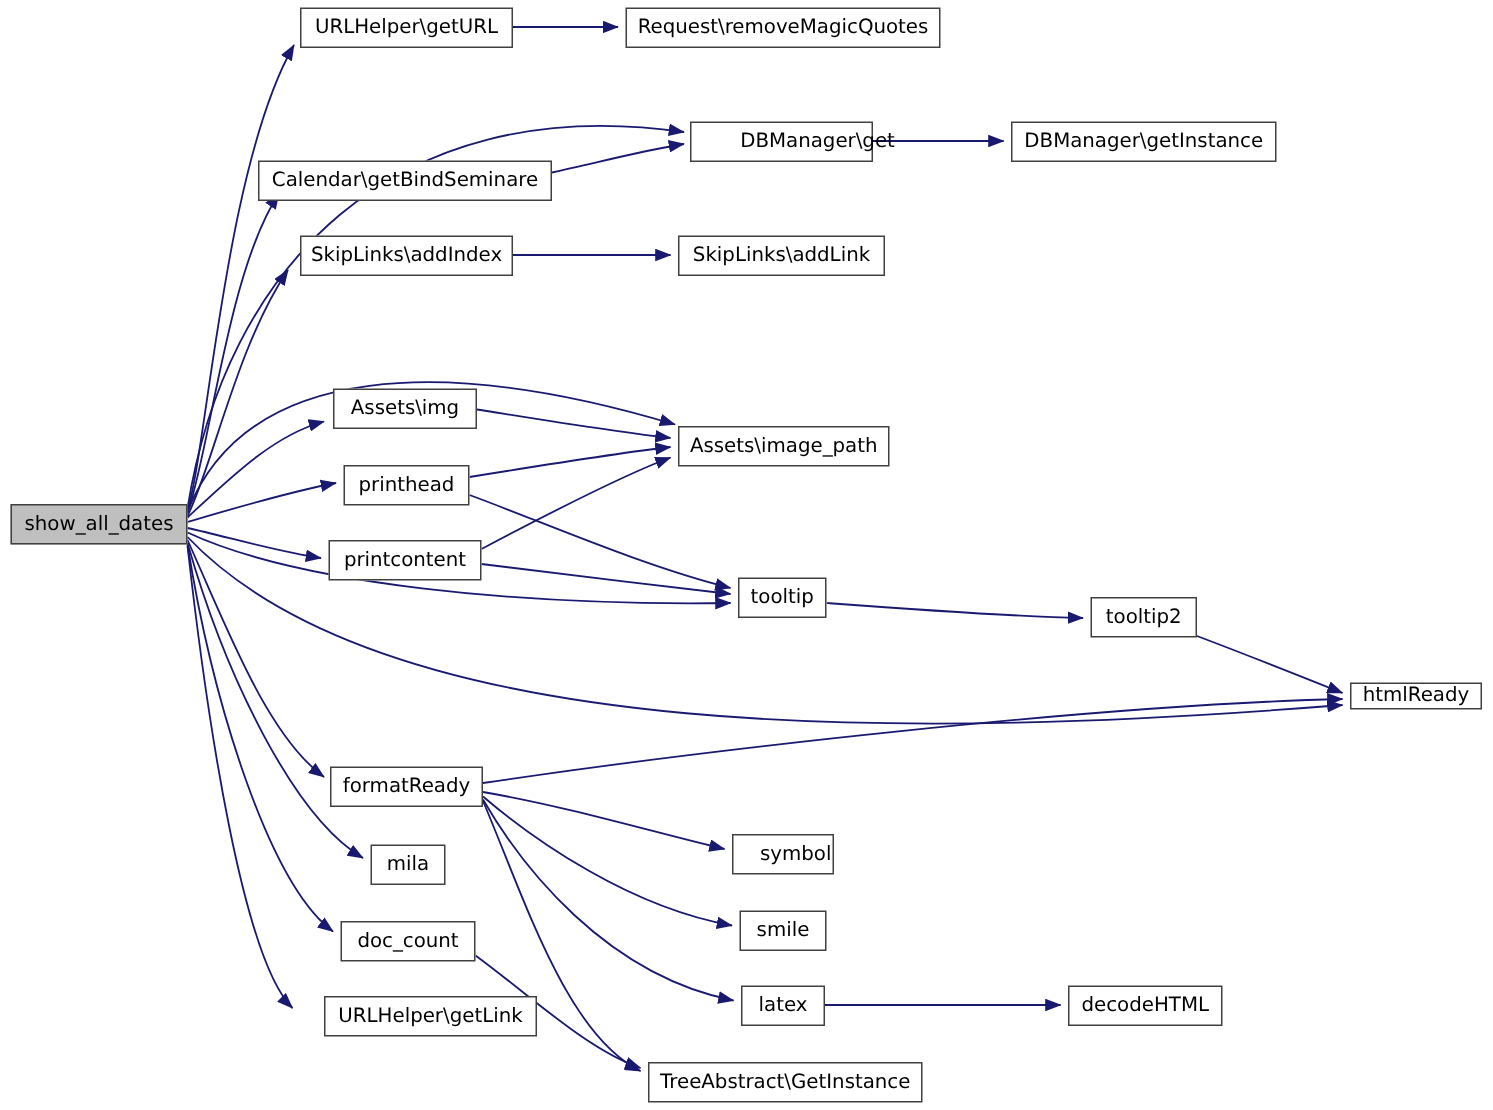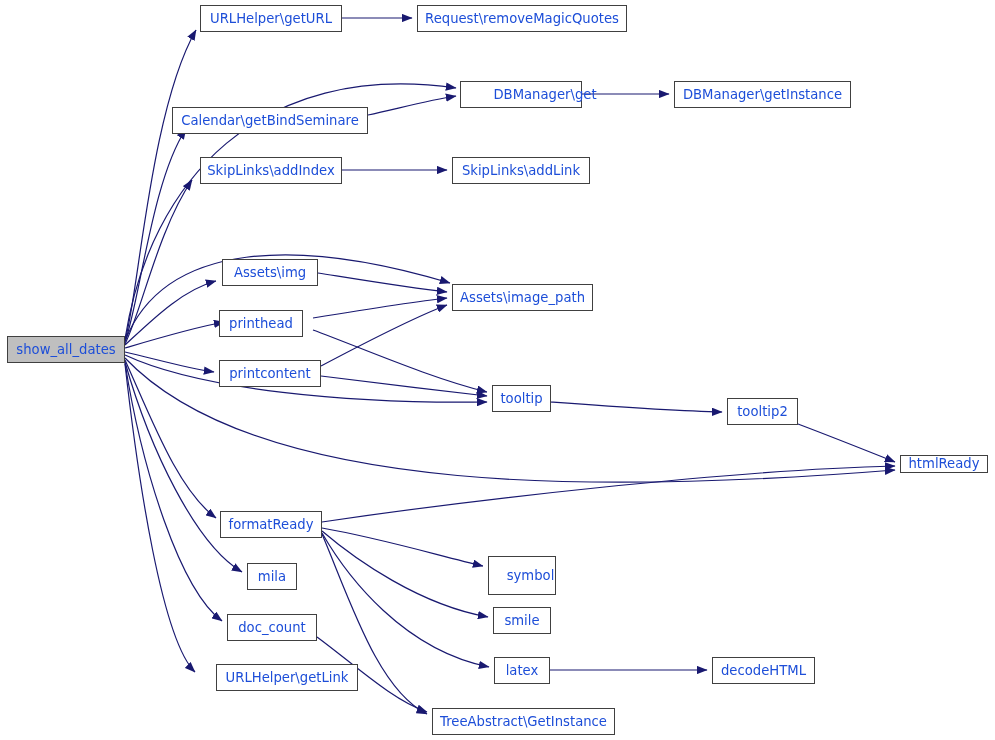--- a/index.html
+++ b/index.html
@@ -21,21 +21,21 @@
     left: 0;
     top: 0;
     width: 995px;
     height: 740px;
   }
   .node {
     position: absolute;
     box-sizing: border-box;
     border: 1px solid #404040;
     background: #ffffff;
-    color: #1d4ed8;
+    color: #000000;
     font-size: 13.2px;
     line-height: 1;
     display: flex;
     align-items: center;
     justify-content: center;
     white-space: nowrap;
     letter-spacing: 0px;
     z-index: 5;
   }
   .node.current {
@@ -94,27 +94,27 @@
       <div class="node current" style="left: 7px; top: 336px; width: 118px; height: 27px;">show_all_dates</div>
       <div class="node" style="left: 200px; top: 5px; width: 142px; height: 27px;">URLHelper\getURL</div>
       <div class="node" style="left: 417px; top: 5px; width: 210px; height: 27px;">Request\removeMagicQuotes</div>
       <div class="node" style="left: 460px; top: 81px; width: 122px; height: 27px; padding-left: 48px;">DBManager\get</div>
       <div class="node" style="left: 674px; top: 81px; width: 177px; height: 27px;">DBManager\getInstance</div>
       <div class="node" style="left: 172px; top: 107px; width: 196px; height: 27px;">Calendar\getBindSeminare</div>
       <div class="node" style="left: 200px; top: 157px; width: 142px; height: 27px;">SkipLinks\addIndex</div>
       <div class="node" style="left: 452px; top: 157px; width: 138px; height: 27px;">SkipLinks\addLink</div>
       <div class="node" style="left: 222px; top: 259px; width: 96px; height: 27px;">Assets\img</div>
       <div class="node" style="left: 452px; top: 284px; width: 141px; height: 27px;">Assets\image_path</div>
-      <div class="node" style="left: 219px; top: 310px; width: 84px; height: 27px;">printhead</div>
+      <div class="node" style="left: 229px; top: 310px; width: 84px; height: 27px;">printhead</div>
       <div class="node" style="left: 219px; top: 360px; width: 102px; height: 27px;">printcontent</div>
       <div class="node" style="left: 492px; top: 385px; width: 59px; height: 27px;">tooltip</div>
       <div class="node" style="left: 727px; top: 398px; width: 71px; height: 27px;">tooltip2</div>
       <div class="node" style="left: 900px; top: 455px; width: 88px; height: 18px;">htmlReady</div>
       <div class="node" style="left: 220px; top: 511px; width: 102px; height: 27px;">formatReady</div>
-      <div class="node" style="left: 488px; top: 556px; width: 68px; height: 39px; padding-left: 17px;">symbol</div>
+      <div class="node" style="left: 488px; top: 556px; width: 68px; height: 27px; padding-left: 17px;">symbol</div>
       <div class="node" style="left: 247px; top: 563px; width: 50px; height: 27px;">mila</div>
       <div class="node" style="left: 493px; top: 607px; width: 58px; height: 27px;">smile</div>
       <div class="node" style="left: 227px; top: 614px; width: 90px; height: 27px;">doc_count</div>
       <div class="node" style="left: 494px; top: 657px; width: 56px; height: 27px;">latex</div>
       <div class="node" style="left: 712px; top: 657px; width: 103px; height: 27px;">decodeHTML</div>
       <div class="node" style="left: 216px; top: 664px; width: 142px; height: 27px;">URLHelper\getLink</div>
       <div class="node" style="left: 432px; top: 708px; width: 183px; height: 27px;">TreeAbstract\GetInstance</div>
     </div>
 
 </div>

